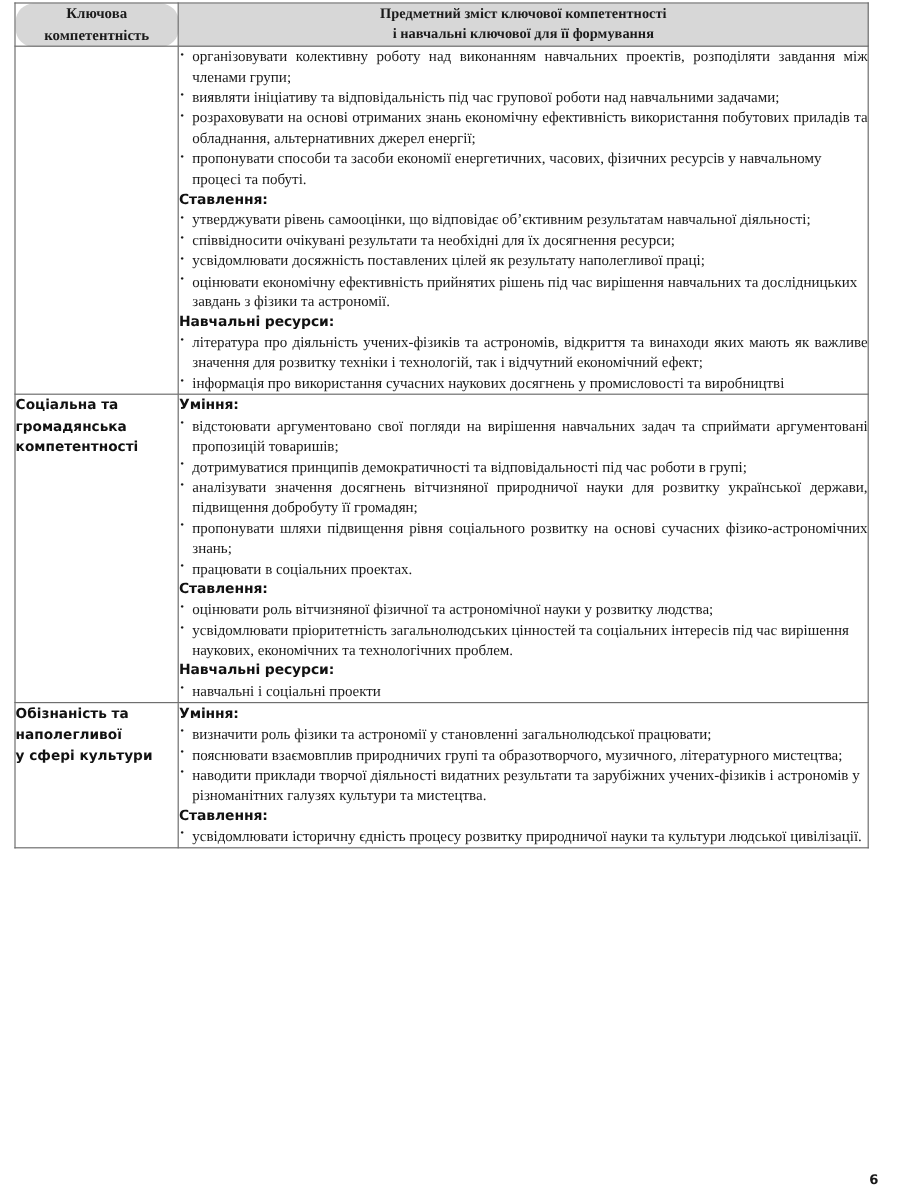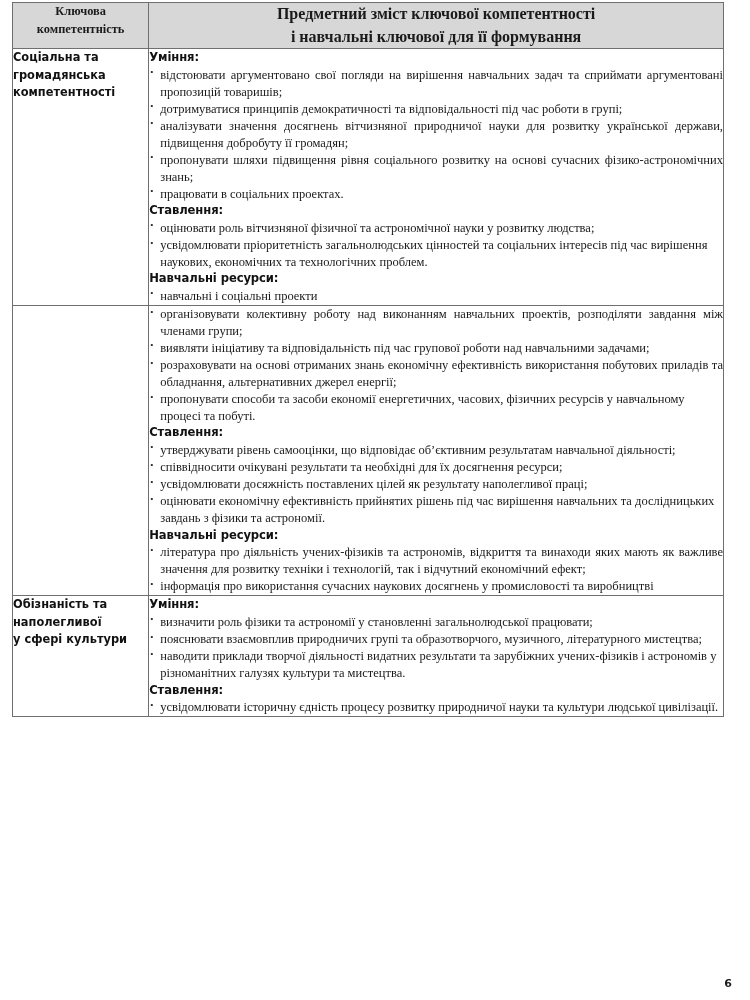--- a/index.html
+++ b/index.html
@@ -33,30 +33,30 @@
     table-layout: fixed;
   }
 
   table.comp-table td,
   table.comp-table th {
     border: 1px solid #6f6f6f;
     vertical-align: top;
     padding: 0;
   }
 
-  .col-left  { width: 136px; }
+  .col-left  { width: 136px; border-radius: 15px; }
   .col-right { width: 574px; }
 
   
   thead th {
     background: #d7d7d7;
     text-align: center;
     font-family: "Liberation Serif", "DejaVu Serif", serif;
     font-weight: bold;
-    font-size: 16px;
+    font-size: 12px;
     line-height: 1.42;
     padding: 6px 6px 7px 6px;
   }
   thead th.col-left { font-size: 12.4px; }
   .hdr-line { display: block; white-space: nowrap; }
   .hdr-left-line { display: block; }
 
   
   td.col-left {
     padding: 8px 6px 8px 9px;
@@ -139,20 +139,43 @@
           <span class="hdr-left-line">компетентність</span>
         </th>
         <th class="col-right">
           <span class="hdr-line">Предметний зміст ключової компетентності</span>
           <span class="hdr-line">і навчальні ключової для її формування</span>
         </th>
       </tr>
     </thead>
     <tbody id="table-body">
         <tr>
+          <td class="col-left"></td>
+          <td class="col-right">
+            <ul class="bullets">
+              <li>організовувати колективну роботу над виконанням навчальних проектів, розподіляти завдання між членами групи;</li>
+              <li>виявляти ініціативу та відповідальність під час групової роботи над навчальними задачами;</li>
+              <li>розраховувати на основі отриманих знань економічну ефективність використання побутових приладів та обладнання, альтернативних джерел енергії;</li>
+              <li>пропонувати способи та засоби економії енергетичних, часових, фізичних ресурсів у навчальному процесі та побуті.</li>
+            </ul>
+            <div class="sect-head">Ставлення:</div>
+            <ul class="bullets">
+              <li>утверджувати рівень самооцінки, що відповідає об’єктивним результатам навчальної діяльності;</li>
+              <li>співвідносити очікувані результати та необхідні для їх досягнення ресурси;</li>
+              <li>усвідомлювати досяжність поставлених цілей як результату наполегливої праці;</li>
+              <li>оцінювати економічну ефективність прийнятих рішень під час вирішення навчальних та дослідницьких завдань з фізики та астрономії.</li>
+            </ul>
+            <div class="sect-head">Навчальні ресурси:</div>
+            <ul class="bullets">
+              <li>література про діяльність учених-фізиків та астрономів, відкриття та винаходи яких мають як важливе значення для розвитку техніки і технологій, так і відчутний економічний ефект;</li>
+              <li>інформація про використання сучасних наукових досягнень у промисловості та виробництві</li>
+            </ul>
+          </td>
+        </tr>
+        <tr>
           <td class="col-left">
             <span class="lbl-line">Соціальна та</span>
             <span class="lbl-line">громадянська</span>
             <span class="lbl-line">компетентності</span>
           </td>
           <td class="col-right">
             <div class="sect-head">Уміння:</div>
             <ul class="bullets">
               <li>відстоювати аргументовано свої погляди на вирішення навчальних задач та сприймати аргументовані пропозицій товаришів;</li>
               <li>дотримуватися принципів демократичності та відповідальності під час роботи в групі;</li>
@@ -161,43 +184,20 @@
               <li>працювати в соціальних проектах.</li>
             </ul>
             <div class="sect-head">Ставлення:</div>
             <ul class="bullets">
               <li>оцінювати роль вітчизняної фізичної та астрономічної науки у розвитку людства;</li>
               <li>усвідомлювати пріоритетність загальнолюдських цінностей та соціальних інтересів під час вирішення наукових, економічних та технологічних проблем.</li>
             </ul>
             <div class="sect-head">Навчальні ресурси:</div>
             <ul class="bullets">
               <li>навчальні і соціальні проекти</li>
-            </ul>
-          </td>
-        </tr>
-        <tr>
-          <td class="col-left"></td>
-          <td class="col-right">
-            <ul class="bullets">
-              <li>організовувати колективну роботу над виконанням навчальних проектів, розподіляти завдання між членами групи;</li>
-              <li>виявляти ініціативу та відповідальність під час групової роботи над навчальними задачами;</li>
-              <li>розраховувати на основі отриманих знань економічну ефективність використання побутових приладів та обладнання, альтернативних джерел енергії;</li>
-              <li>пропонувати способи та засоби економії енергетичних, часових, фізичних ресурсів у навчальному процесі та побуті.</li>
-            </ul>
-            <div class="sect-head">Ставлення:</div>
-            <ul class="bullets">
-              <li>утверджувати рівень самооцінки, що відповідає об’єктивним результатам навчальної діяльності;</li>
-              <li>співвідносити очікувані результати та необхідні для їх досягнення ресурси;</li>
-              <li>усвідомлювати досяжність поставлених цілей як результату наполегливої праці;</li>
-              <li>оцінювати економічну ефективність прийнятих рішень під час вирішення навчальних та дослідницьких завдань з фізики та астрономії.</li>
-            </ul>
-            <div class="sect-head">Навчальні ресурси:</div>
-            <ul class="bullets">
-              <li>література про діяльність учених-фізиків та астрономів, відкриття та винаходи яких мають як важливе значення для розвитку техніки і технологій, так і відчутний економічний ефект;</li>
-              <li>інформація про використання сучасних наукових досягнень у промисловості та виробництві</li>
             </ul>
           </td>
         </tr>
         <tr>
           <td class="col-left">
             <span class="lbl-line">Обізнаність та</span>
             <span class="lbl-line">наполегливої</span>
             <span class="lbl-line">у сфері культури</span>
           </td>
           <td class="col-right">

